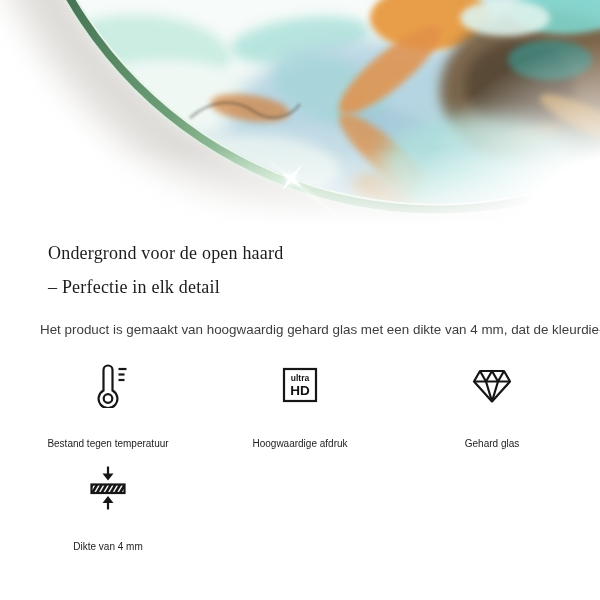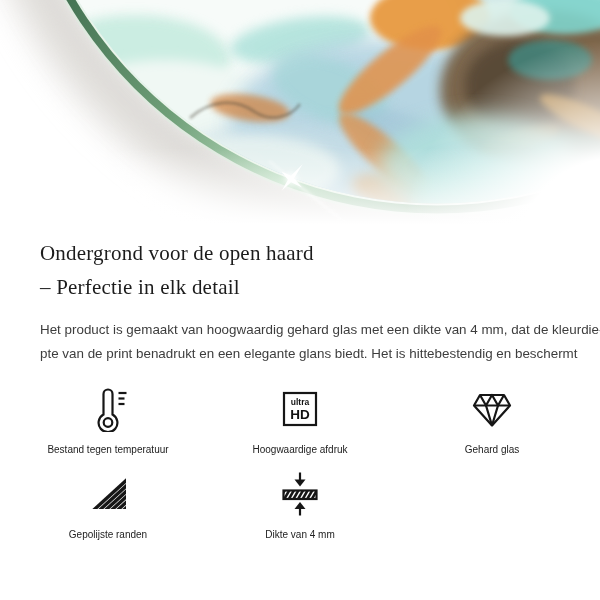--- a/index.html
+++ b/index.html
@@ -1,26 +1,26 @@
 <!DOCTYPE html>
 <html><head>
 <meta charset="utf-8">
 <style>
   html,body{margin:0;padding:0;background:#ffffff;}
   body{width:600px;height:600px;overflow:hidden;font-family:"Liberation Sans",sans-serif;}
   .page{width:600px;height:600px;background:#fff;position:relative;}
   .hero{width:600px;height:233px;overflow:hidden;}
   .hero svg{display:block;}
   .content{padding:0 40px;}
-  h1{font-family:"Liberation Serif",serif;font-weight:400;font-size:21px;line-height:34px;
-     color:#1c1c1c;margin:3px 0 0;letter-spacing:0.2px;}
+  h1{font-family:"Liberation Serif",serif;font-weight:400;font-size:18px;line-height:34px;
+     color:#1c1c1c;margin:3px 8px 0;letter-spacing:0.2px;}
   .desc{margin:14px 0 0;font-size:13.4px;line-height:24px;color:#3d3d3d;}
   .desc .dline{display:block;white-space:nowrap;}
   .features{display:grid;grid-template-columns:repeat(3,1fr);row-gap:14px;margin:20px -28px 0;}
-  .feature{display:flex;flex-direction:column;align-items:center;}
+  .feature{display:flex;flex-direction:column;align-items:center;gap:18px;}
   .feature .iconbox{height:46px;display:flex;align-items:center;justify-content:center;}
   .feature .label{margin-top:11px;font-size:10px;color:#222;line-height:14px;text-align:center;}
   .ic{stroke:#161616;fill:none;stroke-width:2.2;}
 </style>
 </head>
 <body>
 
 <div class="page">
 
   <div class="hero">
@@ -117,21 +117,20 @@
         <path d="M0,-19 L2,-2.5 L14,0 L2,2.5 L0,15 L-2,2.5 L-12,0 L-2,-2.5 Z" fill="#ffffff" opacity="0.95" transform="rotate(38)"></path>
       </g>
     </svg>
   </div>
 
   <div class="content">
     <h1><span>Ondergrond voor de open haard</span><br><span>– Perfectie in elk detail</span></h1>
 
     <p class="desc">
       <span class="dline">Het product is gemaakt van hoogwaardig gehard glas met een dikte van 4 mm, dat de kleurdie-</span>
-      <span class="dline">pte van de print benadrukt en een elegante glans biedt. Het is hittebestendig en beschermt</span>
     </p>
 
     <div class="features">
 
       <div class="feature">
         <div class="iconbox">
           <svg width="46" height="46" viewBox="0 0 46 46">
             <path class="ic" d="M18.5,8 A4.5,4.5 0 0 1 27.5,8 L27.5,28.5 A9.4,9.4 0 1 1 18.5,28.5 Z"></path>
             <circle class="ic" cx="23" cy="36.5" r="4.3" stroke-width="2"></circle>
             <line class="ic" x1="33.5" y1="7" x2="41.5" y2="7" stroke-width="2"></line>
@@ -159,40 +158,20 @@
           <svg width="46" height="46" viewBox="0 0 46 46">
             <path class="ic" d="M11,9 L35,9 L41,19.5 L23,39.5 L5,19.5 Z" stroke-width="1.8" stroke-linejoin="round"></path>
             <path class="ic" d="M11,9 L17,19.5 L23,9 L29,19.5 L35,9" stroke-width="1.8" stroke-linejoin="round"></path>
             <path class="ic" d="M5,19.5 L41,19.5" stroke-width="1.8"></path>
             <path class="ic" d="M17,19.5 L23,39.5 M29,19.5 L23,39.5" stroke-width="1.8"></path>
           </svg>
         </div>
         <div class="label">Gehard glas</div>
       </div>
 
-      <div class="feature">
-        <div class="iconbox">
-          <svg width="46" height="46" viewBox="0 0 46 46">
-            <defs>
-                <clipPath id="triClip">
-                  <path d="M6,38 L41,38 L41,6 Z"></path>
-                </clipPath>
-              </defs>
-            <g clip-path="url(#triClip)">
-              <line x1="0" y1="47" x2="45" y2="6" stroke="#161616" stroke-width="3.4"></line>
-              <line x1="6" y1="47" x2="51" y2="6" stroke="#161616" stroke-width="3.4"></line>
-              <line x1="12" y1="47" x2="57" y2="6" stroke="#161616" stroke-width="3.4"></line>
-              <line x1="18" y1="47" x2="63" y2="6" stroke="#161616" stroke-width="3.4"></line>
-              <line x1="24" y1="47" x2="69" y2="6" stroke="#161616" stroke-width="3.4"></line>
-              <line x1="30" y1="47" x2="75" y2="6" stroke="#161616" stroke-width="3.4"></line>
-            </g>
-          </svg>
-        </div>
-        <div class="label">Gepolijste randen</div>
-      </div>
 
       <div class="feature">
         <div class="iconbox">
           <svg width="46" height="46" viewBox="0 0 46 46">
             <defs>
                 <clipPath id="barClip">
                   <rect x="7" y="20" width="32" height="7.5"></rect>
                 </clipPath>
               </defs>
             <g clip-path="url(#barClip)">

